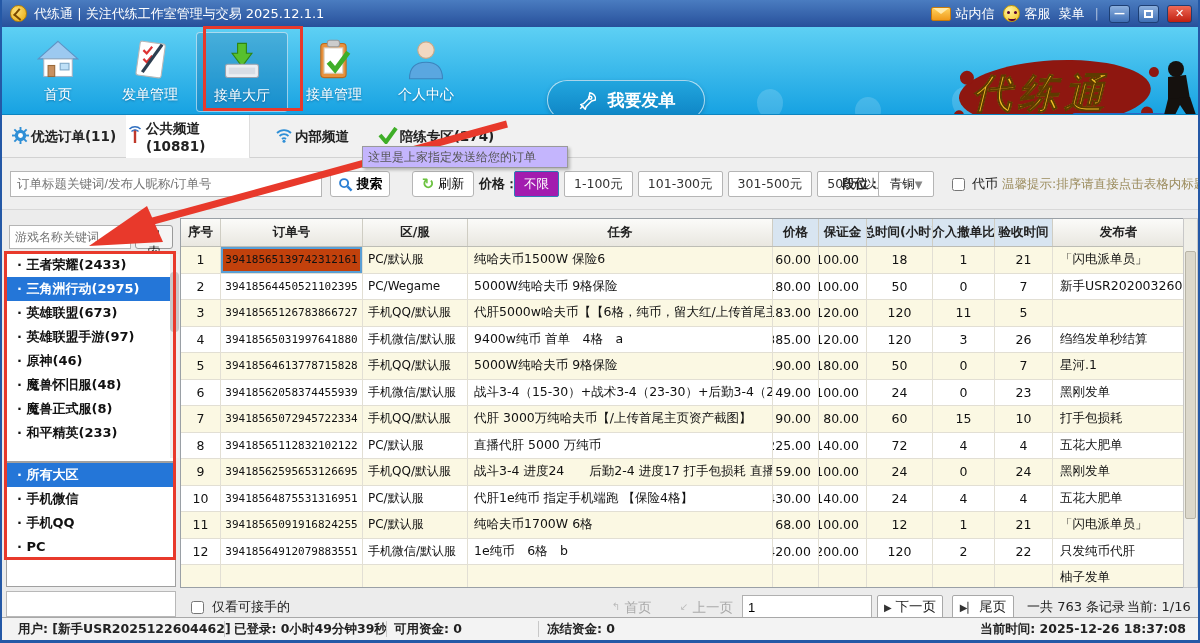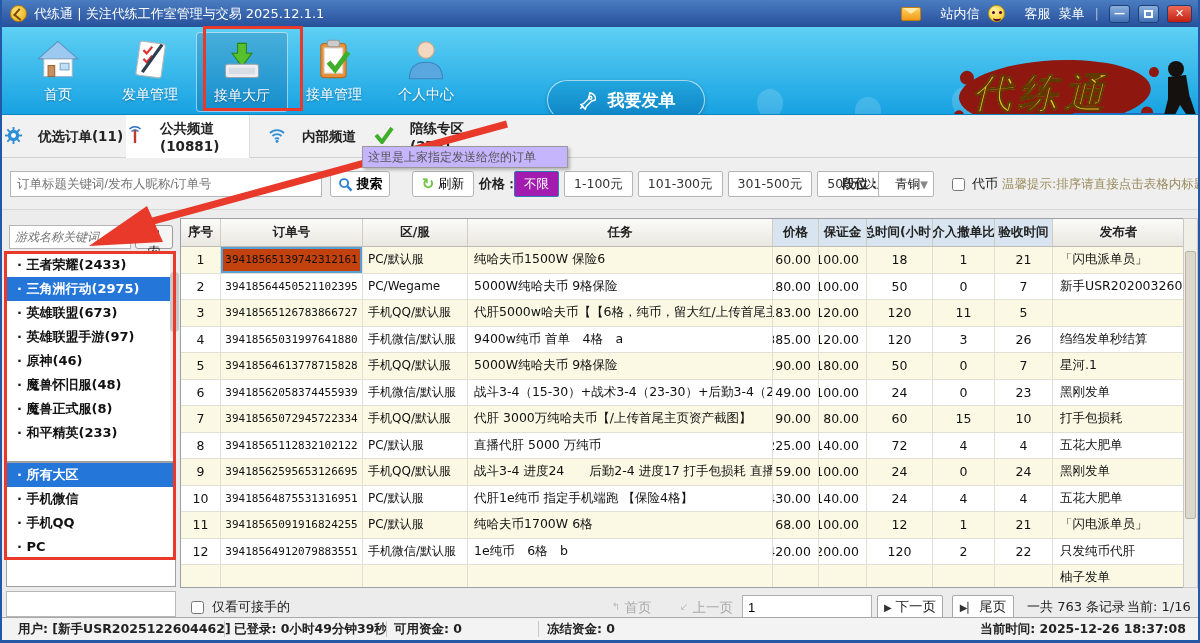--- a/index.html
+++ b/index.html
@@ -6,21 +6,21 @@
   *{box-sizing:border-box;}
   .window{position:relative;width:1200px;height:643px;margin:0 auto;background:#ececec;overflow:hidden;
     border-left:2px solid #2458a6;border-right:2px solid #2458a6;border-bottom:3px solid #2458a6;}
   
   .titlebar{position:absolute;left:0;right:0;top:0;height:27px;background:linear-gradient(#4a7cc0,#27509b);
     display:flex;align-items:center;color:#fff;font-size:13px;}
   .app-coin{width:17px;height:17px;border-radius:50%;background:radial-gradient(circle at 35% 35%,#ffe27a,#e8a90c);
     margin:0 7px 0 8px;border:1px solid #b87f00;position:relative;}
   .app-coin:after{content:"";position:absolute;left:4px;top:4px;width:7px;height:7px;border-left:2px solid #7a4a00;border-bottom:2px solid #7a4a00;transform:rotate(40deg);}
   .tb-right{margin-left:auto;display:flex;align-items:center;gap:8px;padding-right:6px;}
-  .tb-link{display:flex;align-items:center;gap:20px;cursor:default;}
+  .tb-link{display:flex;align-items:center;gap:5px;cursor:default;}
   .envelope{width:20px;height:14px;background:linear-gradient(#ffd25e,#f09a1a);border:1px solid #c97a08;border-radius:2px;position:relative;}
   .envelope:after{content:"";position:absolute;left:1px;top:0;border-left:8px solid transparent;border-right:8px solid transparent;border-top:6px solid #ffe9a8;}
   .smiley{width:17px;height:17px;border-radius:50%;background:radial-gradient(circle at 35% 30%,#fff3a0,#f4c41c);border:1px solid #c89a00;position:relative;}
   .smiley:before{content:"";position:absolute;left:3px;top:5px;width:3px;height:3px;border-radius:50%;background:#503;box-shadow:7px 0 0 #503;}
   .smiley:after{content:"";position:absolute;left:4px;top:9px;width:8px;height:4px;border-bottom:2px solid #503;border-radius:50%;}
   .tb-sep{color:rgba(255,255,255,.55);margin:0 2px;}
   .winbtn{width:21px;height:18px;border-radius:3px;display:flex;align-items:center;justify-content:center;
     font-size:11px;font-weight:bold;color:#fff;border:1px solid #1d3f74;}
   .btn-min,.btn-max{background:linear-gradient(#8cb0de,#3f6fb5);}
   .btn-close{background:linear-gradient(#ef6a57,#c01f10);width:25px;}
@@ -33,44 +33,44 @@
   .nav-icon{height:52px;display:flex;align-items:center;justify-content:center;margin-top:2px;}
   .nav-label{color:#fff;font-size:14px;text-shadow:0 1px 2px rgba(0,60,110,.5);}
   .lantern{position:absolute;width:26px;height:30px;border-radius:50% 50% 50% 50%/45% 45% 55% 55%;background:rgba(255,255,255,.16);top:62px;}
   .lantern:after{content:"";position:absolute;left:11px;top:29px;width:3px;height:16px;background:rgba(255,255,255,.16);}
   .publish-btn{position:absolute;left:545px;top:53px;width:158px;height:40px;border-radius:21px;
     background:linear-gradient(#22a6de,#0d83c4);border:1px solid rgba(255,255,255,.65);box-shadow:0 2px 4px rgba(0,40,80,.25);
     display:flex;align-items:center;justify-content:center;gap:9px;color:#fff;font-size:17px;font-weight:bold;cursor:pointer;}
   .logo{position:absolute;left:948px;top:28px;}
   
   .tabbar{position:absolute;left:0;right:0;top:115px;height:43px;background:#f1f1f1;border-bottom:1px solid #d2d2d2;display:flex;}
-  .tab{width:124px;height:43px;display:flex;align-items:center;justify-content:center;gap:16px;font-size:13.5px;font-weight:600;color:#222;cursor:pointer;}
+  .tab{width:124px;height:43px;display:flex;align-items:center;justify-content:center;gap:2px;font-size:13.5px;font-weight:600;color:#222;cursor:pointer;}
   .tab.active{background:#fff;border-right:1px solid #ddd;}
   .tooltip{position:absolute;left:360px;top:146px;width:206px;height:22px;line-height:20px;padding:0 5px;background:#c4b5fd;
     border:1px solid #9a9a9a;box-shadow:2px 2px 3px rgba(0,0,0,.25);font-size:12px;color:#555;z-index:60;white-space:nowrap;}
   
   .filterbar{position:absolute;left:0;right:0;top:158px;height:52px;background:#efefef;border-bottom:1px solid #d8d8d8;}
   .filterbar .abs{position:absolute;top:13px;height:26px;}
   .search-input{left:8px;width:312px;border:1px solid #b5b5b5;padding:0 6px;font-size:12.5px;color:#333;background:#fff;}
   .search-btn{left:328px;width:60px;background:#fff;border:1px solid #b5b5b5;border-radius:3px;display:flex;align-items:center;justify-content:center;gap:4px;font-size:13px;font-weight:600;cursor:pointer;}
   .refresh-btn{left:410px;width:62px;background:#fff;border:1px solid #b5b5b5;border-radius:3px;display:flex;align-items:center;justify-content:center;gap:4px;font-size:13px;cursor:pointer;}
   .refresh-glyph{color:#6bc23f;font-weight:bold;font-size:15px;line-height:1;}
   .price-label{left:477px;line-height:26px;font-size:13px;font-weight:600;color:#222;}
   .price-opts{left:512px;display:flex;gap:5px;}
   .popt{height:26px;padding:0 9px;line-height:24px;background:#fff;border:1px solid #b5b5b5;font-size:12.5px;color:#333;cursor:pointer;border-radius:2px;}
   .popt.active{background:#a21caf;border-color:#2e7fb8;color:#fff;}
   .rank-label{left:840px;line-height:26px;font-size:13px;font-weight:600;color:#222;}
   .rank-select{left:876px;width:56px;background:#fff;border:1px solid #b5b5b5;border-radius:2px;font-size:12.5px;color:#222;
-    display:flex;align-items:center;justify-content:flex-end;padding:0 5px;cursor:pointer;}
+    display:flex;align-items:center;justify-content:center;padding:0 5px;cursor:pointer;}
   .rank-caret{color:#888;font-size:10px;}
   .token-box{left:946px;display:flex;align-items:center;gap:4px;font-size:13px;color:#222;}
   .hint{left:1000px;line-height:26px;font-size:12.5px;color:#9b8b5c;white-space:nowrap;}
   
   .sidebar{position:absolute;left:0;top:210px;width:178px;bottom:23px;background:#ececec;}
-  .side-search{position:absolute;left:7px;top:15px;width:122px;height:24px;border:1px solid #b5b5b5;padding:0 5px;font-size:12px;background:#fff;font-style:italic;}
+  .side-search{position:absolute;left:7px;top:15px;width:122px;height:24px;border:1px solid #b5b5b5;padding:0 5px;font-size:12px;background:#fff;}
   .side-search-btn{position:absolute;left:133px;top:15px;width:38px;height:24px;background:#f5f5f5;border:1px solid #9a9a9a;border-radius:3px;font-size:12.5px;cursor:pointer;}
   .game-list{position:absolute;left:4px;top:42px;width:170px;height:210px;background:#fff;border:1px solid #a0a0a0;overflow:hidden;}
   .region-list{position:absolute;left:4px;top:252px;width:170px;height:125px;background:#fff;border:1px solid #a0a0a0;overflow:hidden;}
   .side-item{height:24px;line-height:24px;font-size:13px;font-weight:600;color:#111;padding-left:10px;white-space:nowrap;cursor:pointer;}
   .side-item:before{content:"· ";}
   .side-item.active{background:#2476d8;color:#fff;}
   .clip-row{height:10px;overflow:hidden;opacity:.55;}
   .list-scroll{position:absolute;right:1px;top:2px;width:9px;height:204px;background:#f0f0f0;}
   .list-thumb{position:absolute;right:0;top:18px;width:9px;height:60px;background:#c9c9c9;border-radius:4px;}
   .side-bottom{position:absolute;left:4px;top:381px;width:170px;height:26px;background:#fff;border:1px solid #b8b8b8;}

